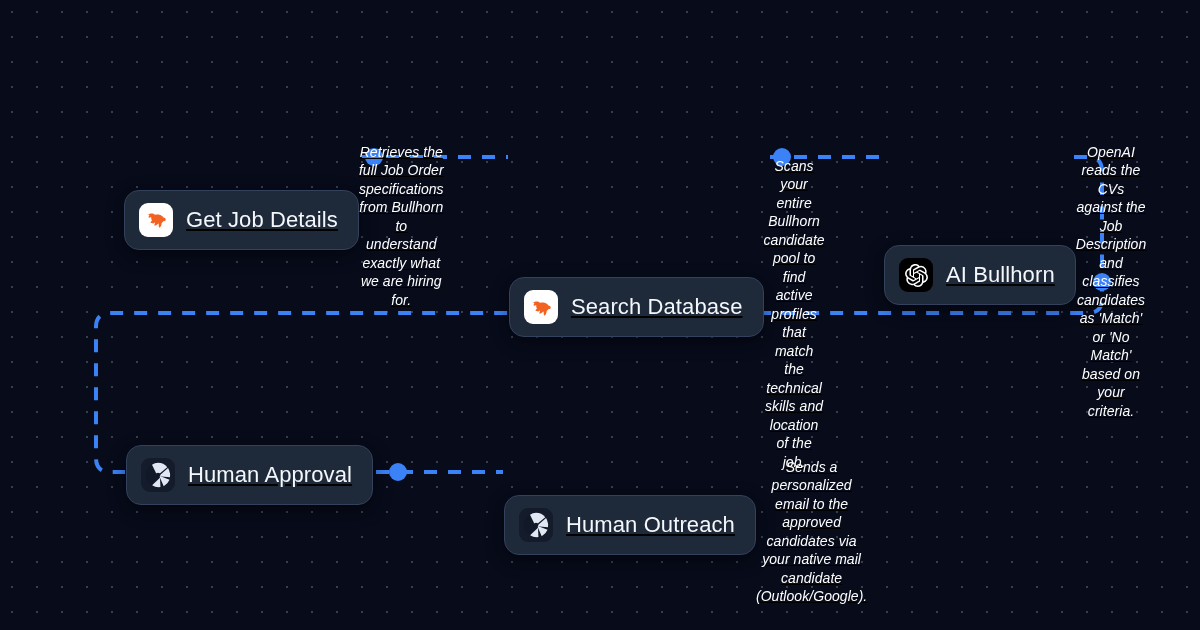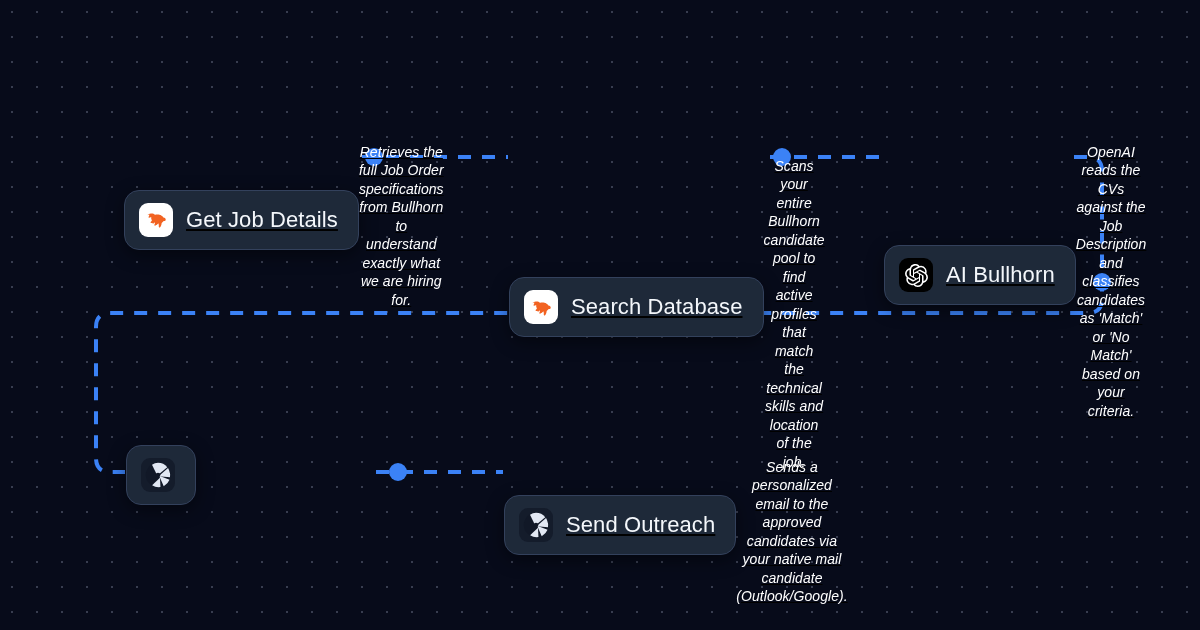--- a/index.html
+++ b/index.html
@@ -167,33 +167,34 @@
       <span class="node-icon icon-aperture">
         <svg viewBox="0 0 32 32" width="30" height="30" aria-hidden="true">
           <circle cx="16" cy="16" r="13" fill="#111827"></circle>
           <path fill="#e2e8f3" d="M16 3a13 13 0 0 1 9.9 4.6L15.2 16.6 9.6 5.1A12.9 12.9 0 0 1 16 3z"></path>
           <path fill="#e2e8f3" d="M27.9 11.1a13 13 0 0 1 .9 7.4l-12.1-1.3 10-8.7c.5.8.9 1.7 1.2 2.6z"></path>
           <path fill="#e2e8f3" d="M28.3 21.1a13 13 0 0 1-6.2 6.8l-4.9-11 11.1 4.2z"></path>
           <path fill="#e2e8f3" d="M18.6 28.8a13 13 0 0 1-8.9-1.9l8.4-8.1 .5 10z"></path>
           <path fill="#111827" d="M16 13.5a2.5 2.5 0 1 0 0 5 2.5 2.5 0 0 0 0-5z"></path>
         </svg>
       </span>
+      <span class="node-title">Human Approval</span>
     </div>
   </div>
 
   <div class="node" id="node-send-outreach">
     <div class="node-card">
       <span class="node-icon icon-aperture">
         <svg viewBox="0 0 32 32" width="30" height="30" aria-hidden="true">
           <circle cx="16" cy="16" r="13" fill="#111827"></circle>
           <path fill="#e2e8f3" d="M16 3a13 13 0 0 1 9.9 4.6L15.2 16.6 9.6 5.1A12.9 12.9 0 0 1 16 3z"></path>
           <path fill="#e2e8f3" d="M27.9 11.1a13 13 0 0 1 .9 7.4l-12.1-1.3 10-8.7c.5.8.9 1.7 1.2 2.6z"></path>
           <path fill="#e2e8f3" d="M28.3 21.1a13 13 0 0 1-6.2 6.8l-4.9-11 11.1 4.2z"></path>
           <path fill="#e2e8f3" d="M18.6 28.8a13 13 0 0 1-8.9-1.9l8.4-8.1 .5 10z"></path>
           <path fill="#111827" d="M16 13.5a2.5 2.5 0 1 0 0 5 2.5 2.5 0 0 0 0-5z"></path>
         </svg>
       </span>
-      <span class="node-title">Send Outreach</span>
+      <span class="node-title">Human Outreach</span>
     </div>
     <div class="node-caption">Sends a personalized email to the approved candidates via your native mail candidate (Outlook/Google).</div>
   </div>
 
 </div>
 
 </body></html>

